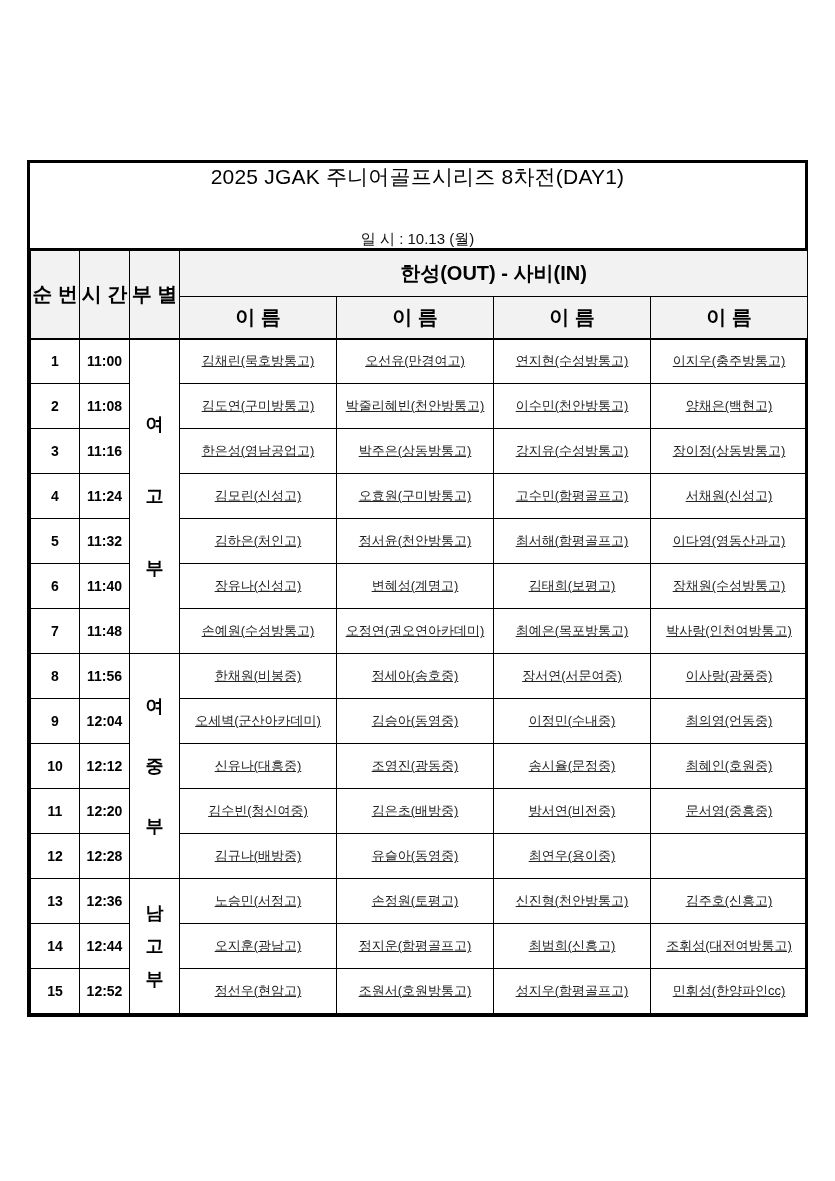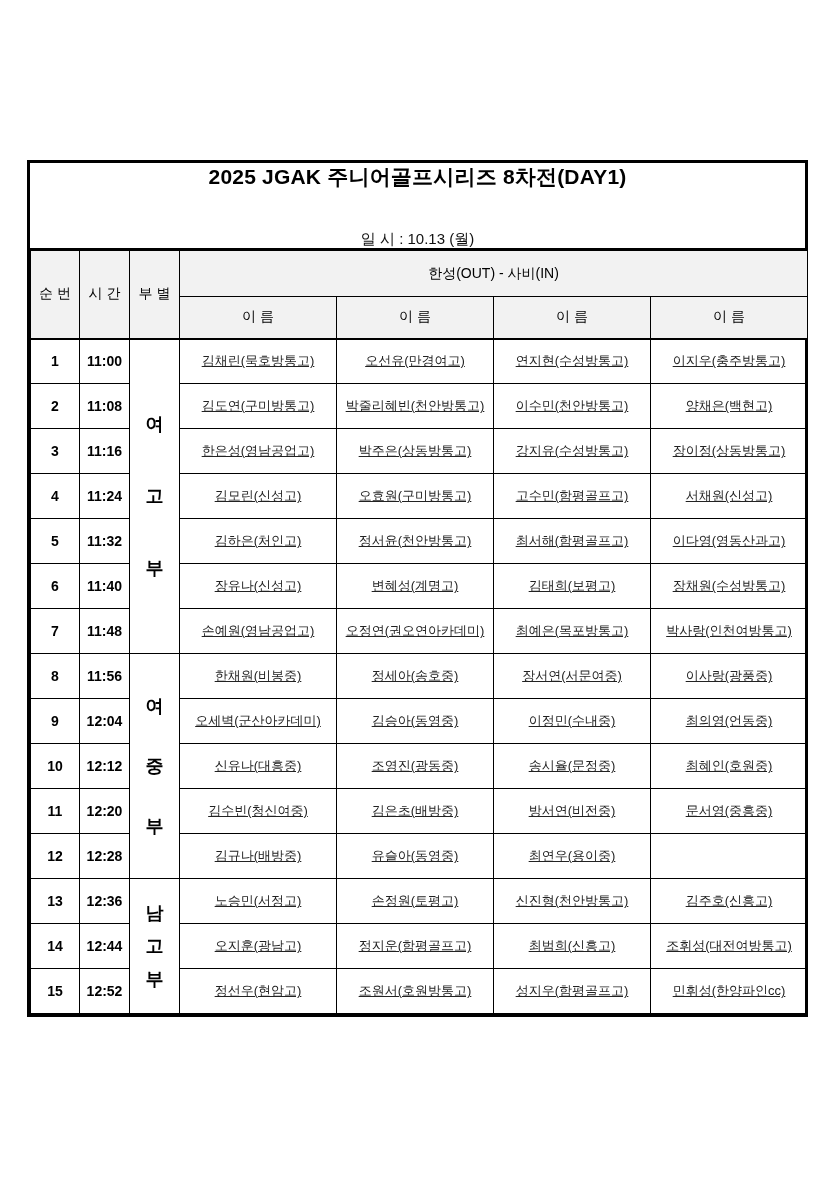--- a/index.html
+++ b/index.html
@@ -23,21 +23,21 @@
     display: flex;
     flex-direction: column;
     align-items: center;
     justify-content: center;
     gap: 7px;
     background: #fff;
     border-bottom: 2px solid #000;
   }
   .doc-title {
     font-size: 21px;
-    font-weight: bold;
+    font-weight: normal;
     letter-spacing: 0.2px;
   }
   .doc-subtitle {
     font-size: 15px;
     color: #111;
     margin-top: 32px;
   }
   table.pairing {
     width: 100%;
     border-collapse: collapse;
@@ -45,22 +45,22 @@
   }
   table.pairing th,
   table.pairing td {
     border: 1.5px solid #000;
     text-align: center;
     vertical-align: middle;
     overflow: hidden;
   }
   thead th {
     background: #f2f2f2;
-    font-size: 14px;
-    font-weight: normal;
+    font-size: 20px;
+    font-weight: bold;
     color: #000;
   }
   thead tr.hdr-top { height: 46px; }
   thead tr.hdr-sub { height: 42px; }
   tbody { border-top: 2.5px solid #000; }
   tbody tr { height: 45px; }
   td.no, td.time {
     font-weight: bold;
     font-size: 14px;
     color: #000;
@@ -172,21 +172,21 @@
         <td class="no">6</td>
         <td class="time">11:40</td>
         <td class="player">장유나(신성고)</td>
         <td class="player">변혜성(계명고)</td>
         <td class="player">김태희(보평고)</td>
         <td class="player">장채원(수성방통고)</td>
       </tr>
       <tr>
         <td class="no">7</td>
         <td class="time">11:48</td>
-        <td class="player">손예원(영남공업고)</td>
+        <td class="player">손예원(수성방통고)</td>
         <td class="player">오정연(권오연아카데미)</td>
         <td class="player">최예은(목포방통고)</td>
         <td class="player">박사랑(인천여방통고)</td>
       </tr>
       <tr>
         <td class="no">8</td>
         <td class="time">11:56</td>
         <td class="division" rowspan="5">
           <div class="div-stack span-5">
             <span>여</span>

